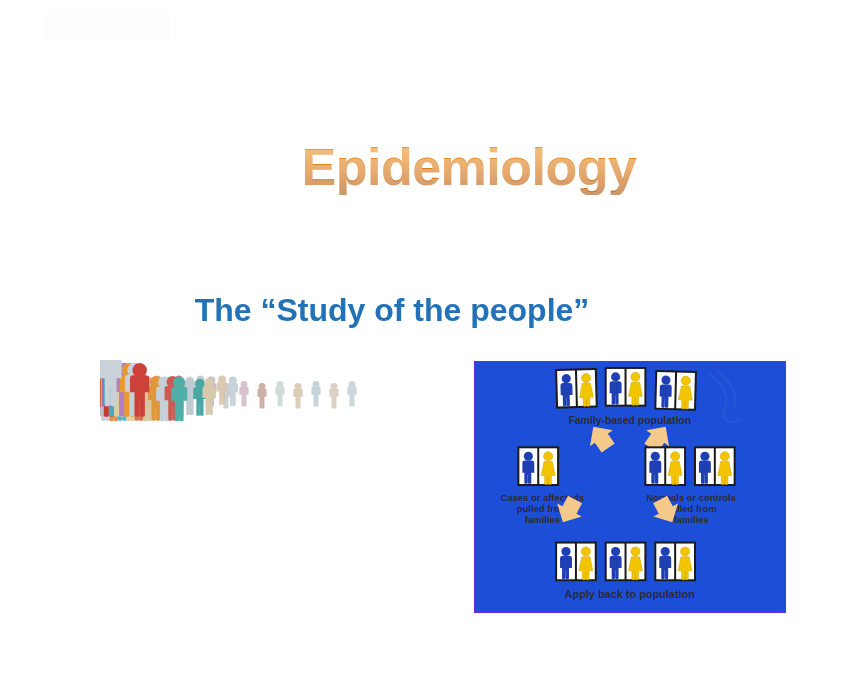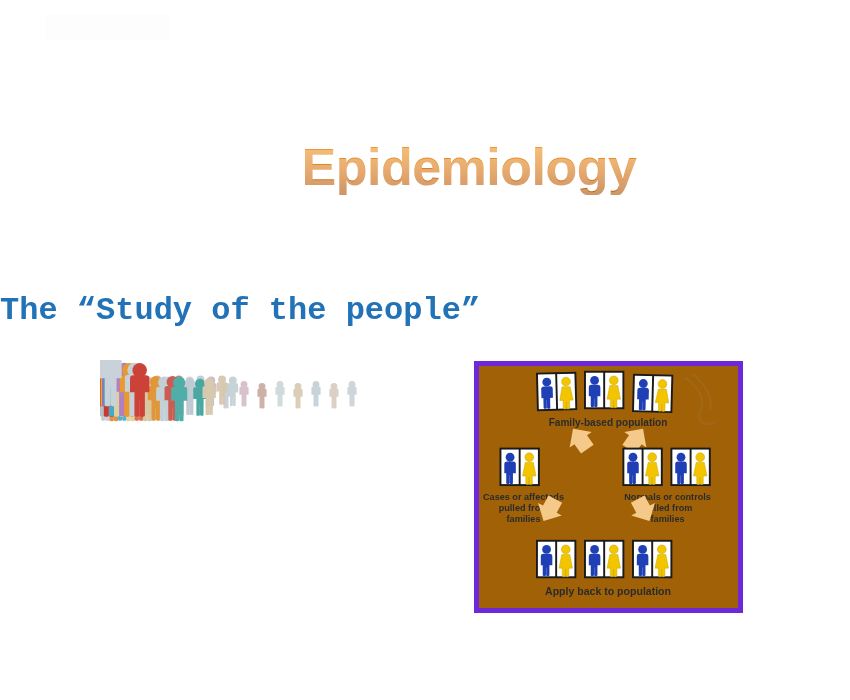--- a/index.html
+++ b/index.html
@@ -56,49 +56,49 @@
   @supports not (background-clip: text) {
     .slide-title { color: #D4801F; -webkit-text-fill-color: #D4801F; }
   }
 
   
   .slide-subtitle {
     position: absolute;
     left: 0;
     top: 292px;
     width: 784px;
-    text-align: left;
+    text-align: center;
     font-size: 32px;
     font-weight: bold;
     color: #2272B8;
-    font-family: Liberation Mono, monospace;
+    font-family: Liberation Sans, sans-serif;
     letter-spacing: 0px;
   }
 
   
   .crowd {
     position: absolute;
     left: 100px;
     top: 360px;
     width: 272px;
     height: 245px;
   }
 
   
   .crowd svg { display: block; width: 272px; height: 245px; }
 
   
   .diagram {
     position: absolute;
     left: 474px;
     top: 361px;
-    width: 269px;
+    width: 312px;
     height: 252px;
-    background: #a16207;
-    border: 5px solid #6d28d9;
+    background: #1d4ed8;
+    border: 1px solid #6d28d9;
     box-sizing: border-box;
     overflow: hidden;
   }
   .diagram svg { display: block; width: 100%; height: 100%; }
   .dg-label {
     font-family: "Liberation Sans", sans-serif;
     font-weight: bold;
     fill: #2b2b2b;
   }
 </style>

